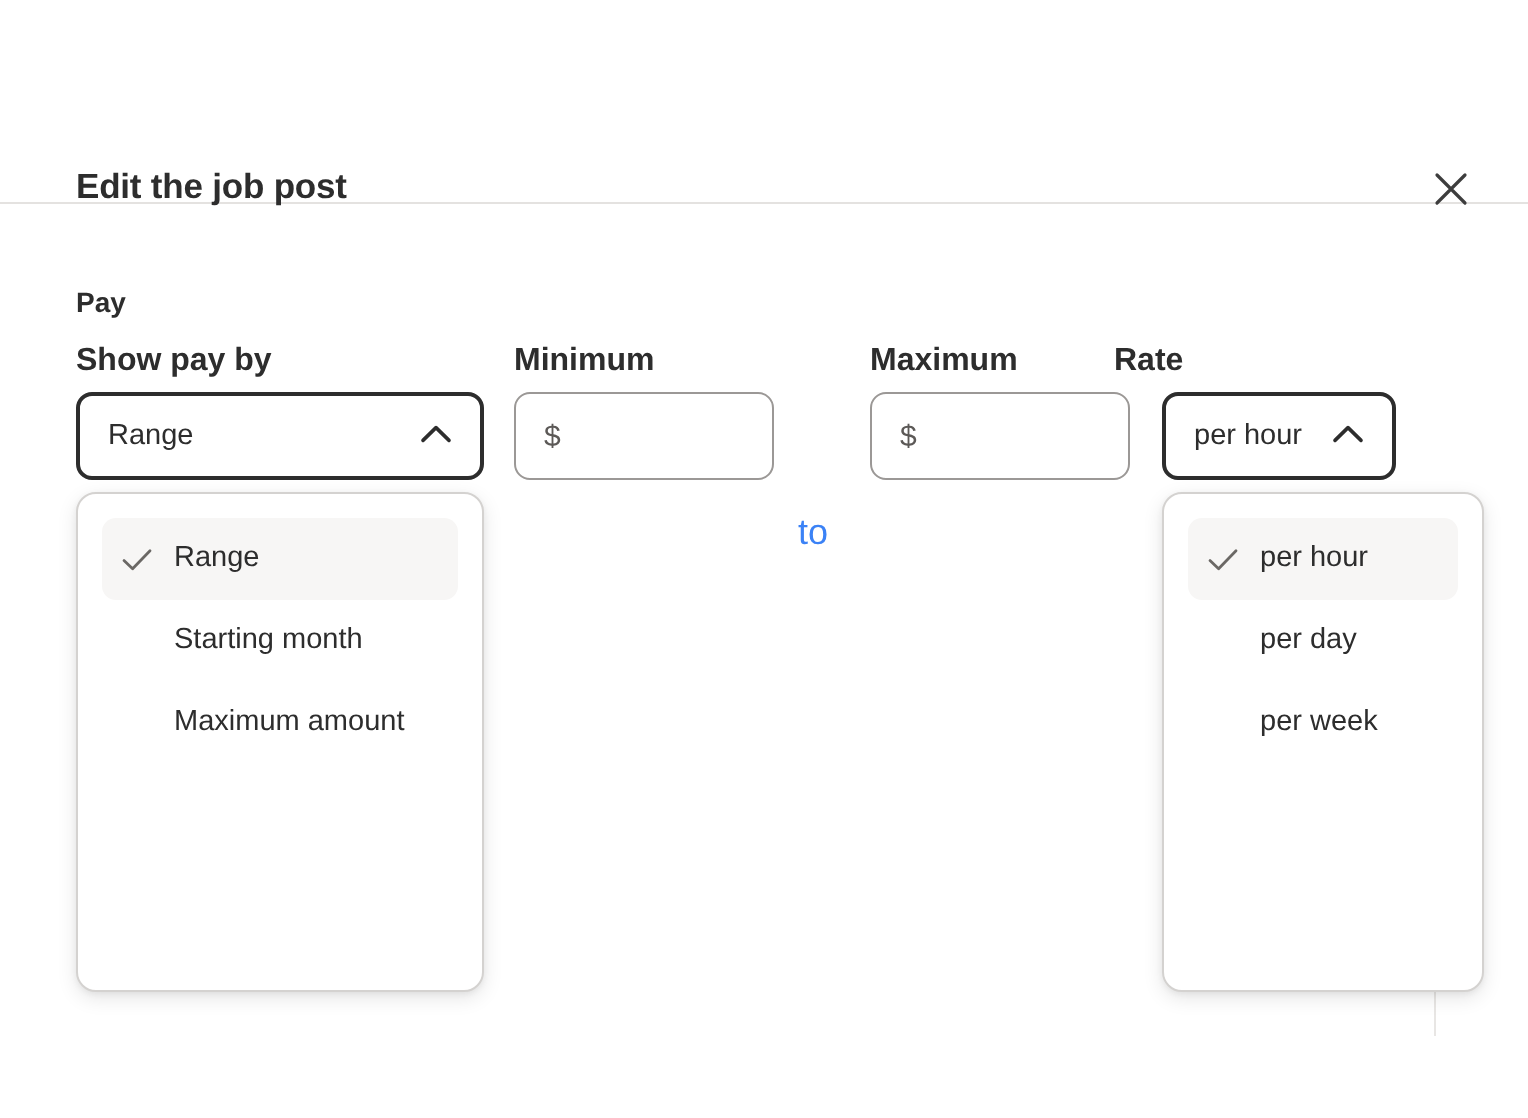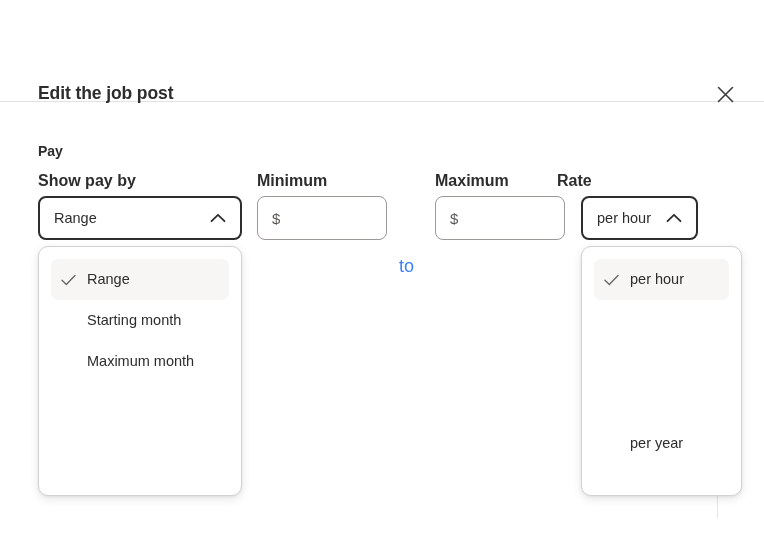--- a/index.html
+++ b/index.html
@@ -271,50 +271,48 @@
       <span class="opt-label">Range</span>
     </div>
 
     <div class="dropdown-option">
       <span class="opt-check"></span>
       <span class="opt-label">Starting month</span>
     </div>
 
     <div class="dropdown-option">
       <span class="opt-check"></span>
-      <span class="opt-label">Maximum month</span>
+      <span class="opt-label">Maximum amount</span>
     </div>
 
     <div class="dropdown-option">
       <span class="opt-check"></span>
     </div>
   </div>
 
   <div class="dropdown-panel panel-rate">
 
     <div class="dropdown-option is-selected">
       <span class="opt-check">
         <svg width="15" height="12" viewBox="0 0 15 12" fill="none" aria-hidden="true">
           <path d="M1 6.3 L5.3 10.4 L14 1.4" stroke="#6b6865" stroke-width="1.4" stroke-linecap="round" stroke-linejoin="round"></path>
         </svg>
       </span>
       <span class="opt-label">per hour</span>
     </div>
 
     <div class="dropdown-option">
       <span class="opt-check"></span>
-    </div>
-
-    <div class="dropdown-option">
-      <span class="opt-check"></span>
-    </div>
-
-    <div class="dropdown-option">
-      <span class="opt-check"></span>
-    </div>
-
-    <div class="dropdown-option">
-      <span class="opt-check"></span>
-      <span class="opt-label">per year</span>
-    </div>
+      <span class="opt-label">per day</span>
+    </div>
+
+    <div class="dropdown-option">
+      <span class="opt-check"></span>
+      <span class="opt-label">per week</span>
+    </div>
+
+    <div class="dropdown-option">
+      <span class="opt-check"></span>
+    </div>
+
   </div>
 
 </div>
 
 </body></html>

